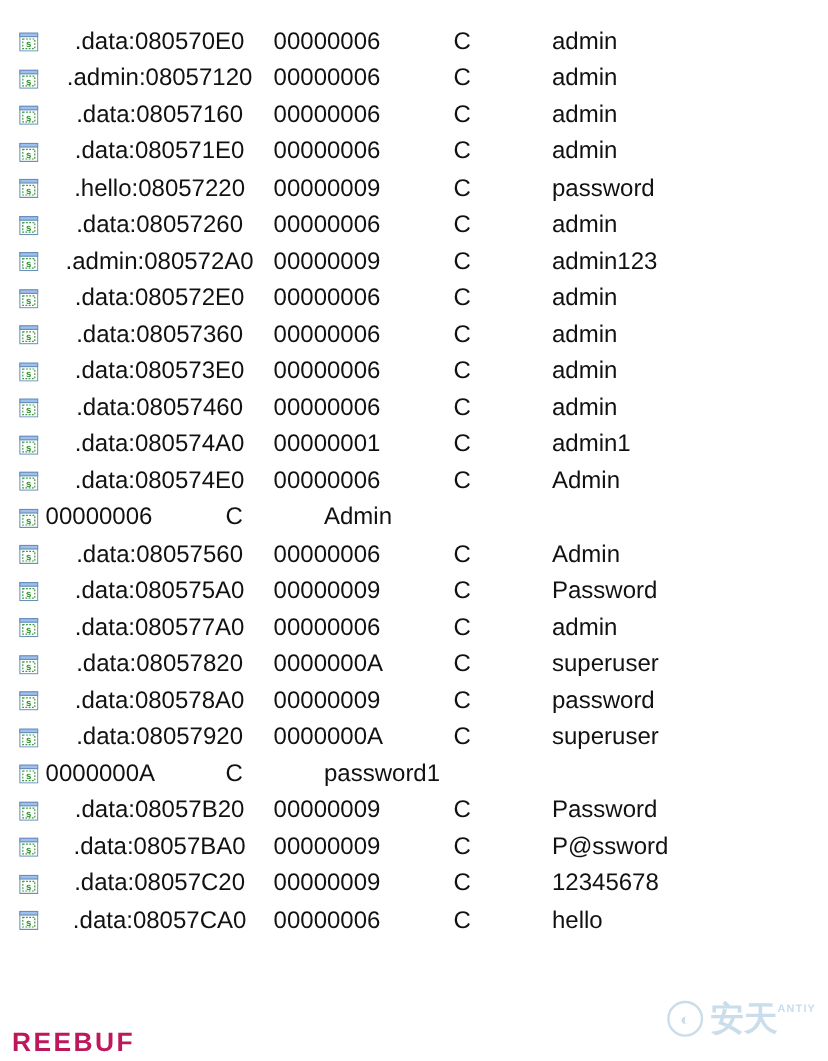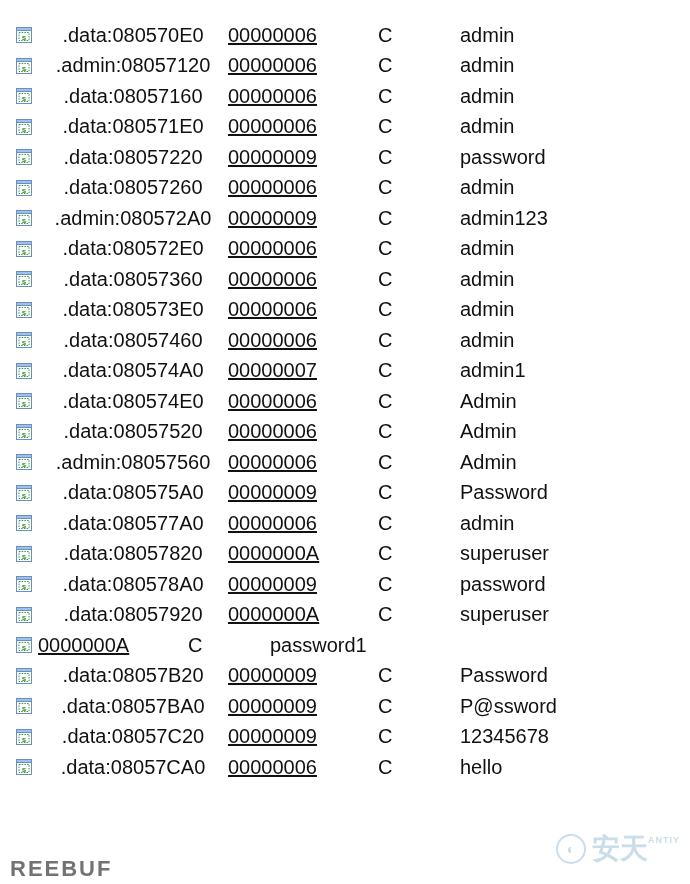--- a/index.html
+++ b/index.html
@@ -40,37 +40,36 @@
       display: block;
     }
     .addr-cell {
       width: 190px;
       flex-shrink: 0;
       text-align: center;
     }
     .len-cell {
       width: 150px;
       flex-shrink: 0;
-      text-decoration: underline;
     }
     .type-cell {
       width: 82px;
       flex-shrink: 0;
     }
     .str-cell {
       flex: 1;
     }
     .watermark-bl {
       position: absolute;
       left: 10px;
       bottom: 2px;
       font-weight: 700;
       font-size: 22px;
       letter-spacing: 2px;
-      color: #737373;
+      color: #be185d;
       pointer-events: none;
       margin-top: 34px;
     }
     .watermark-br {
       position: absolute;
       right: 10px;
       bottom: 20px;
       display: flex;
       align-items: center;
       gap: 6px;
@@ -175,21 +174,21 @@
       <div class="icon-cell">
         <div class="string-icon">
 <svg width="16" height="16" viewBox="0 0 16 16">
   <rect x="0.5" y="0.5" width="15" height="15" fill="#ffffff" stroke="#6a8fbf" stroke-width="1"></rect>
   <rect x="0.5" y="0.5" width="15" height="3" fill="#9fc0ea" stroke="#6a8fbf" stroke-width="1"></rect>
   <rect x="3" y="5.5" width="10" height="8" fill="none" stroke="#3a9a3a" stroke-width="1" stroke-dasharray="1.5 1.2"></rect>
   <text x="8" y="12.5" text-anchor="middle" font-family="Arial" font-size="8" font-weight="bold" fill="#2f8f2f">s</text>
 </svg>
         </div>
       </div>
-      <div class="addr-cell">.data:08057220</div>
+      <div class="addr-cell">.hello:08057220</div>
       <div class="len-cell">00000009</div>
       <div class="type-cell">C</div>
       <div class="str-cell">password</div>
     </div>
     <div class="row">
       <div class="icon-cell">
         <div class="string-icon">
 <svg width="16" height="16" viewBox="0 0 16 16">
   <rect x="0.5" y="0.5" width="15" height="15" fill="#ffffff" stroke="#6a8fbf" stroke-width="1"></rect>
   <rect x="0.5" y="0.5" width="15" height="3" fill="#9fc0ea" stroke="#6a8fbf" stroke-width="1"></rect>
@@ -288,21 +287,21 @@
         <div class="string-icon">
 <svg width="16" height="16" viewBox="0 0 16 16">
   <rect x="0.5" y="0.5" width="15" height="15" fill="#ffffff" stroke="#6a8fbf" stroke-width="1"></rect>
   <rect x="0.5" y="0.5" width="15" height="3" fill="#9fc0ea" stroke="#6a8fbf" stroke-width="1"></rect>
   <rect x="3" y="5.5" width="10" height="8" fill="none" stroke="#3a9a3a" stroke-width="1" stroke-dasharray="1.5 1.2"></rect>
   <text x="8" y="12.5" text-anchor="middle" font-family="Arial" font-size="8" font-weight="bold" fill="#2f8f2f">s</text>
 </svg>
         </div>
       </div>
       <div class="addr-cell">.data:080574A0</div>
-      <div class="len-cell">00000007</div>
+      <div class="len-cell">00000001</div>
       <div class="type-cell">C</div>
       <div class="str-cell">admin1</div>
     </div>
     <div class="row">
       <div class="icon-cell">
         <div class="string-icon">
 <svg width="16" height="16" viewBox="0 0 16 16">
   <rect x="0.5" y="0.5" width="15" height="15" fill="#ffffff" stroke="#6a8fbf" stroke-width="1"></rect>
   <rect x="0.5" y="0.5" width="15" height="3" fill="#9fc0ea" stroke="#6a8fbf" stroke-width="1"></rect>
   <rect x="3" y="5.5" width="10" height="8" fill="none" stroke="#3a9a3a" stroke-width="1" stroke-dasharray="1.5 1.2"></rect>
@@ -319,37 +318,36 @@
       <div class="icon-cell">
         <div class="string-icon">
 <svg width="16" height="16" viewBox="0 0 16 16">
   <rect x="0.5" y="0.5" width="15" height="15" fill="#ffffff" stroke="#6a8fbf" stroke-width="1"></rect>
   <rect x="0.5" y="0.5" width="15" height="3" fill="#9fc0ea" stroke="#6a8fbf" stroke-width="1"></rect>
   <rect x="3" y="5.5" width="10" height="8" fill="none" stroke="#3a9a3a" stroke-width="1" stroke-dasharray="1.5 1.2"></rect>
   <text x="8" y="12.5" text-anchor="middle" font-family="Arial" font-size="8" font-weight="bold" fill="#2f8f2f">s</text>
 </svg>
         </div>
       </div>
-      <div class="addr-cell">.data:08057520</div>
       <div class="len-cell">00000006</div>
       <div class="type-cell">C</div>
       <div class="str-cell">Admin</div>
     </div>
     <div class="row">
       <div class="icon-cell">
         <div class="string-icon">
 <svg width="16" height="16" viewBox="0 0 16 16">
   <rect x="0.5" y="0.5" width="15" height="15" fill="#ffffff" stroke="#6a8fbf" stroke-width="1"></rect>
   <rect x="0.5" y="0.5" width="15" height="3" fill="#9fc0ea" stroke="#6a8fbf" stroke-width="1"></rect>
   <rect x="3" y="5.5" width="10" height="8" fill="none" stroke="#3a9a3a" stroke-width="1" stroke-dasharray="1.5 1.2"></rect>
   <text x="8" y="12.5" text-anchor="middle" font-family="Arial" font-size="8" font-weight="bold" fill="#2f8f2f">s</text>
 </svg>
         </div>
       </div>
-      <div class="addr-cell">.admin:08057560</div>
+      <div class="addr-cell">.data:08057560</div>
       <div class="len-cell">00000006</div>
       <div class="type-cell">C</div>
       <div class="str-cell">Admin</div>
     </div>
     <div class="row">
       <div class="icon-cell">
         <div class="string-icon">
 <svg width="16" height="16" viewBox="0 0 16 16">
   <rect x="0.5" y="0.5" width="15" height="15" fill="#ffffff" stroke="#6a8fbf" stroke-width="1"></rect>
   <rect x="0.5" y="0.5" width="15" height="3" fill="#9fc0ea" stroke="#6a8fbf" stroke-width="1"></rect>

